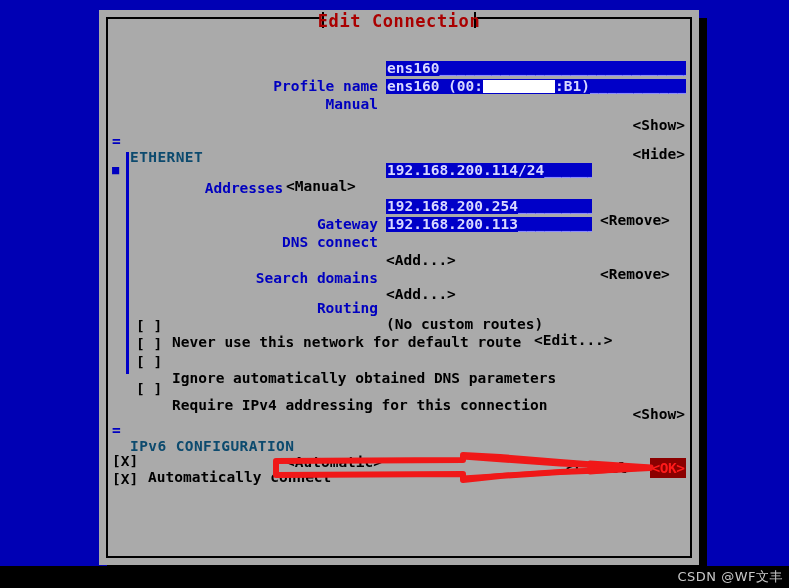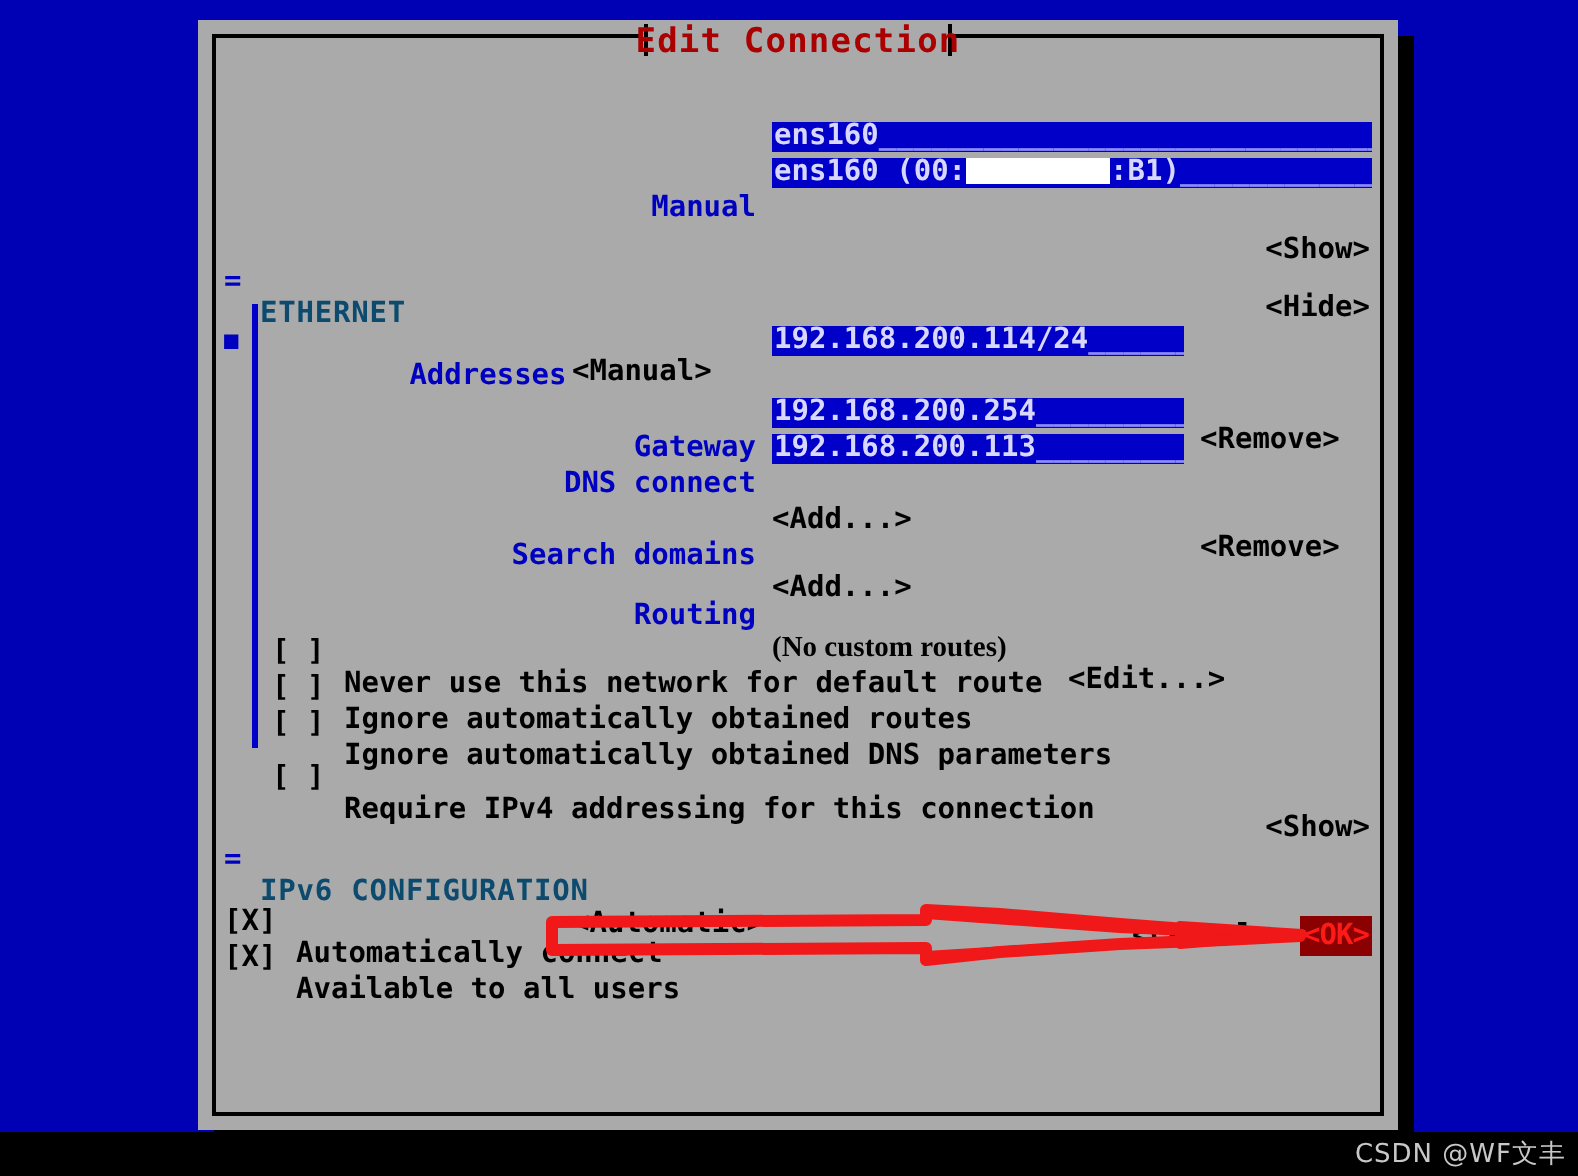--- a/index.html
+++ b/index.html
@@ -241,20 +241,21 @@
   <div id="title-gap"></div>
   <div id="title-tick-left"></div>
   <div id="title-tick-right"></div>
   <div id="dialog-title">Edit Connection</div>
 
   <div id="content">
 
     <div id="tree-spine"></div>
 
     <div class="row" style="top:28px;">
+      <span class="lbl" style="left:0; width:268px;">Profile name</span>
       <span class="field" style="left:276px; top:-1px; width:300px; padding-left:1px;"><span class="val">ens160</span><span class="pad">______________________________________</span></span>
     </div>
 
     <div class="row" style="top:46px;">
       <span class="lbl" style="left:0; width:268px;">Manual</span>
       <span class="field" style="left:276px; top:-1px; width:300px; padding-left:1px;"><span class="val">ens160 (00:</span><span class="redact"></span><span class="val">:B1)</span><span class="pad">______________</span></span>
     </div>
 
     <div class="row" style="top:83px;">
       <span class="sect-mark" style="left:2px;">=</span>
@@ -291,31 +292,30 @@
       <span class="btn" style="left:276px;">&lt;Add...&gt;</span>
     </div>
 
     <div class="row" style="top:220px;">
       <span class="lbl" style="left:0; width:268px;">Search domains</span>
       <span class="btn" style="left:276px;">&lt;Add...&gt;</span>
     </div>
 
     <div class="row" style="top:250px;">
       <span class="lbl" style="left:0; width:268px;text-align:right;">Routing</span>
-      <span class="plain" style="left:276px;font-family:Liberation Serif, serif;">(No custom routes)</span>
+      <span class="plain" style="left:276px;">(No custom routes)</span>
       <span class="btn" style="left:424px;">&lt;Edit...&gt;</span>
     </div>
 
     <div class="row" style="top:268px;">
       <span class="chk" style="left:26px;">[ ]</span>
       <span class="chk" style="left:62px;">Never use this network for default route</span>
     </div>
     <div class="row" style="top:286px;">
       <span class="chk" style="left:26px;">[ ]</span>
-      <span class="chk" style="left:62px;">Ignore automatically obtained routes</span>
     </div>
     <div class="row" style="top:304px;">
       <span class="chk" style="left:26px;">[ ]</span>
       <span class="chk" style="left:62px;">Ignore automatically obtained DNS parameters</span>
     </div>
     <div class="row" style="top:331px;">
       <span class="chk" style="left:26px;">[ ]</span>
       <span class="chk" style="left:62px;">Require IPv4 addressing for this connection</span>
     </div>
 
@@ -325,21 +325,20 @@
       <span class="sect-value" style="left:176px;">&lt;Automatic&gt;</span>
       <span class="showhide" style="top:0;">&lt;Show&gt;</span>
     </div>
 
     <div class="row" style="top:403px;">
       <span class="chk" style="left:2px;">[X]</span>
       <span class="chk" style="left:38px;">Automatically connect</span>
     </div>
     <div class="row" style="top:421px;">
       <span class="chk" style="left:2px;">[X]</span>
-      <span class="chk" style="left:38px;">Available to all users</span>
     </div>
 
   </div>
 </div>
 
 <div id="cancel-button">&lt;Cancel&gt;</div>
 <div id="ok-button">&lt;OK&gt;</div>
 
 <svg id="annotation" viewBox="0 0 789 588" xmlns="http://www.w3.org/2000/svg">
 

